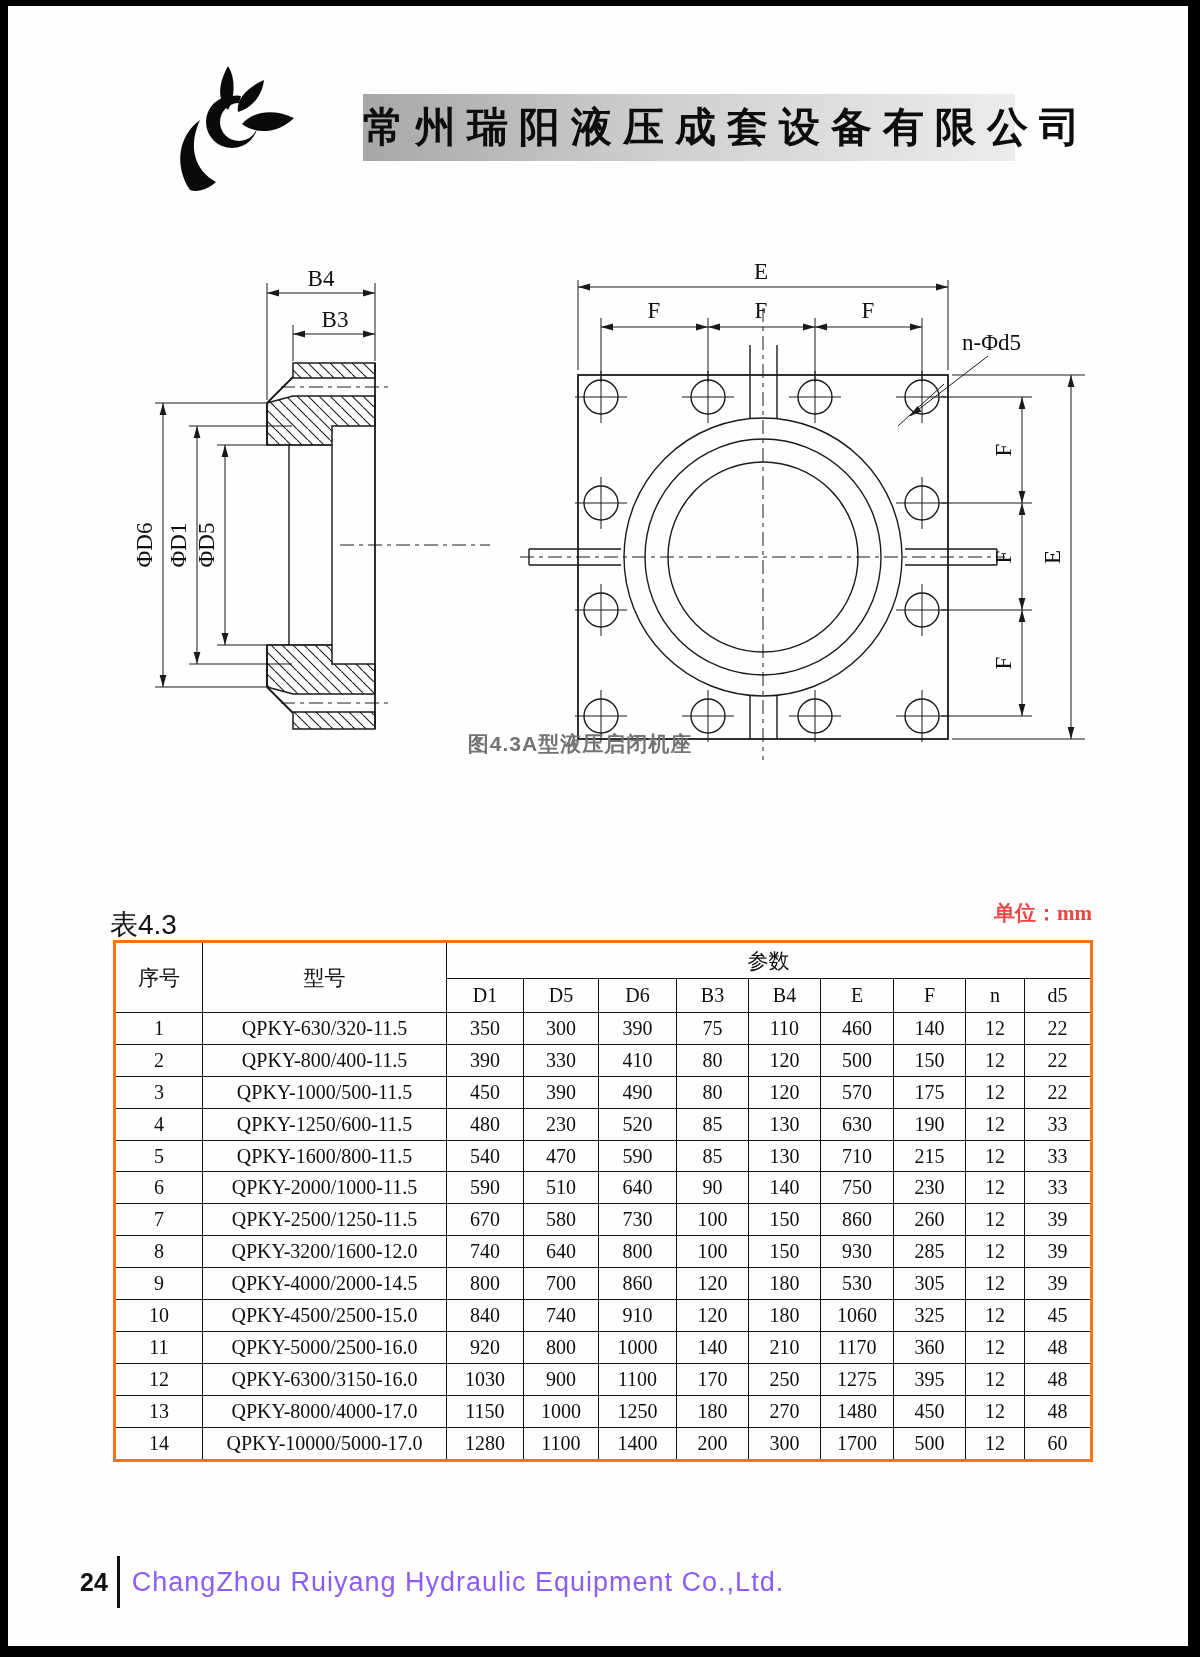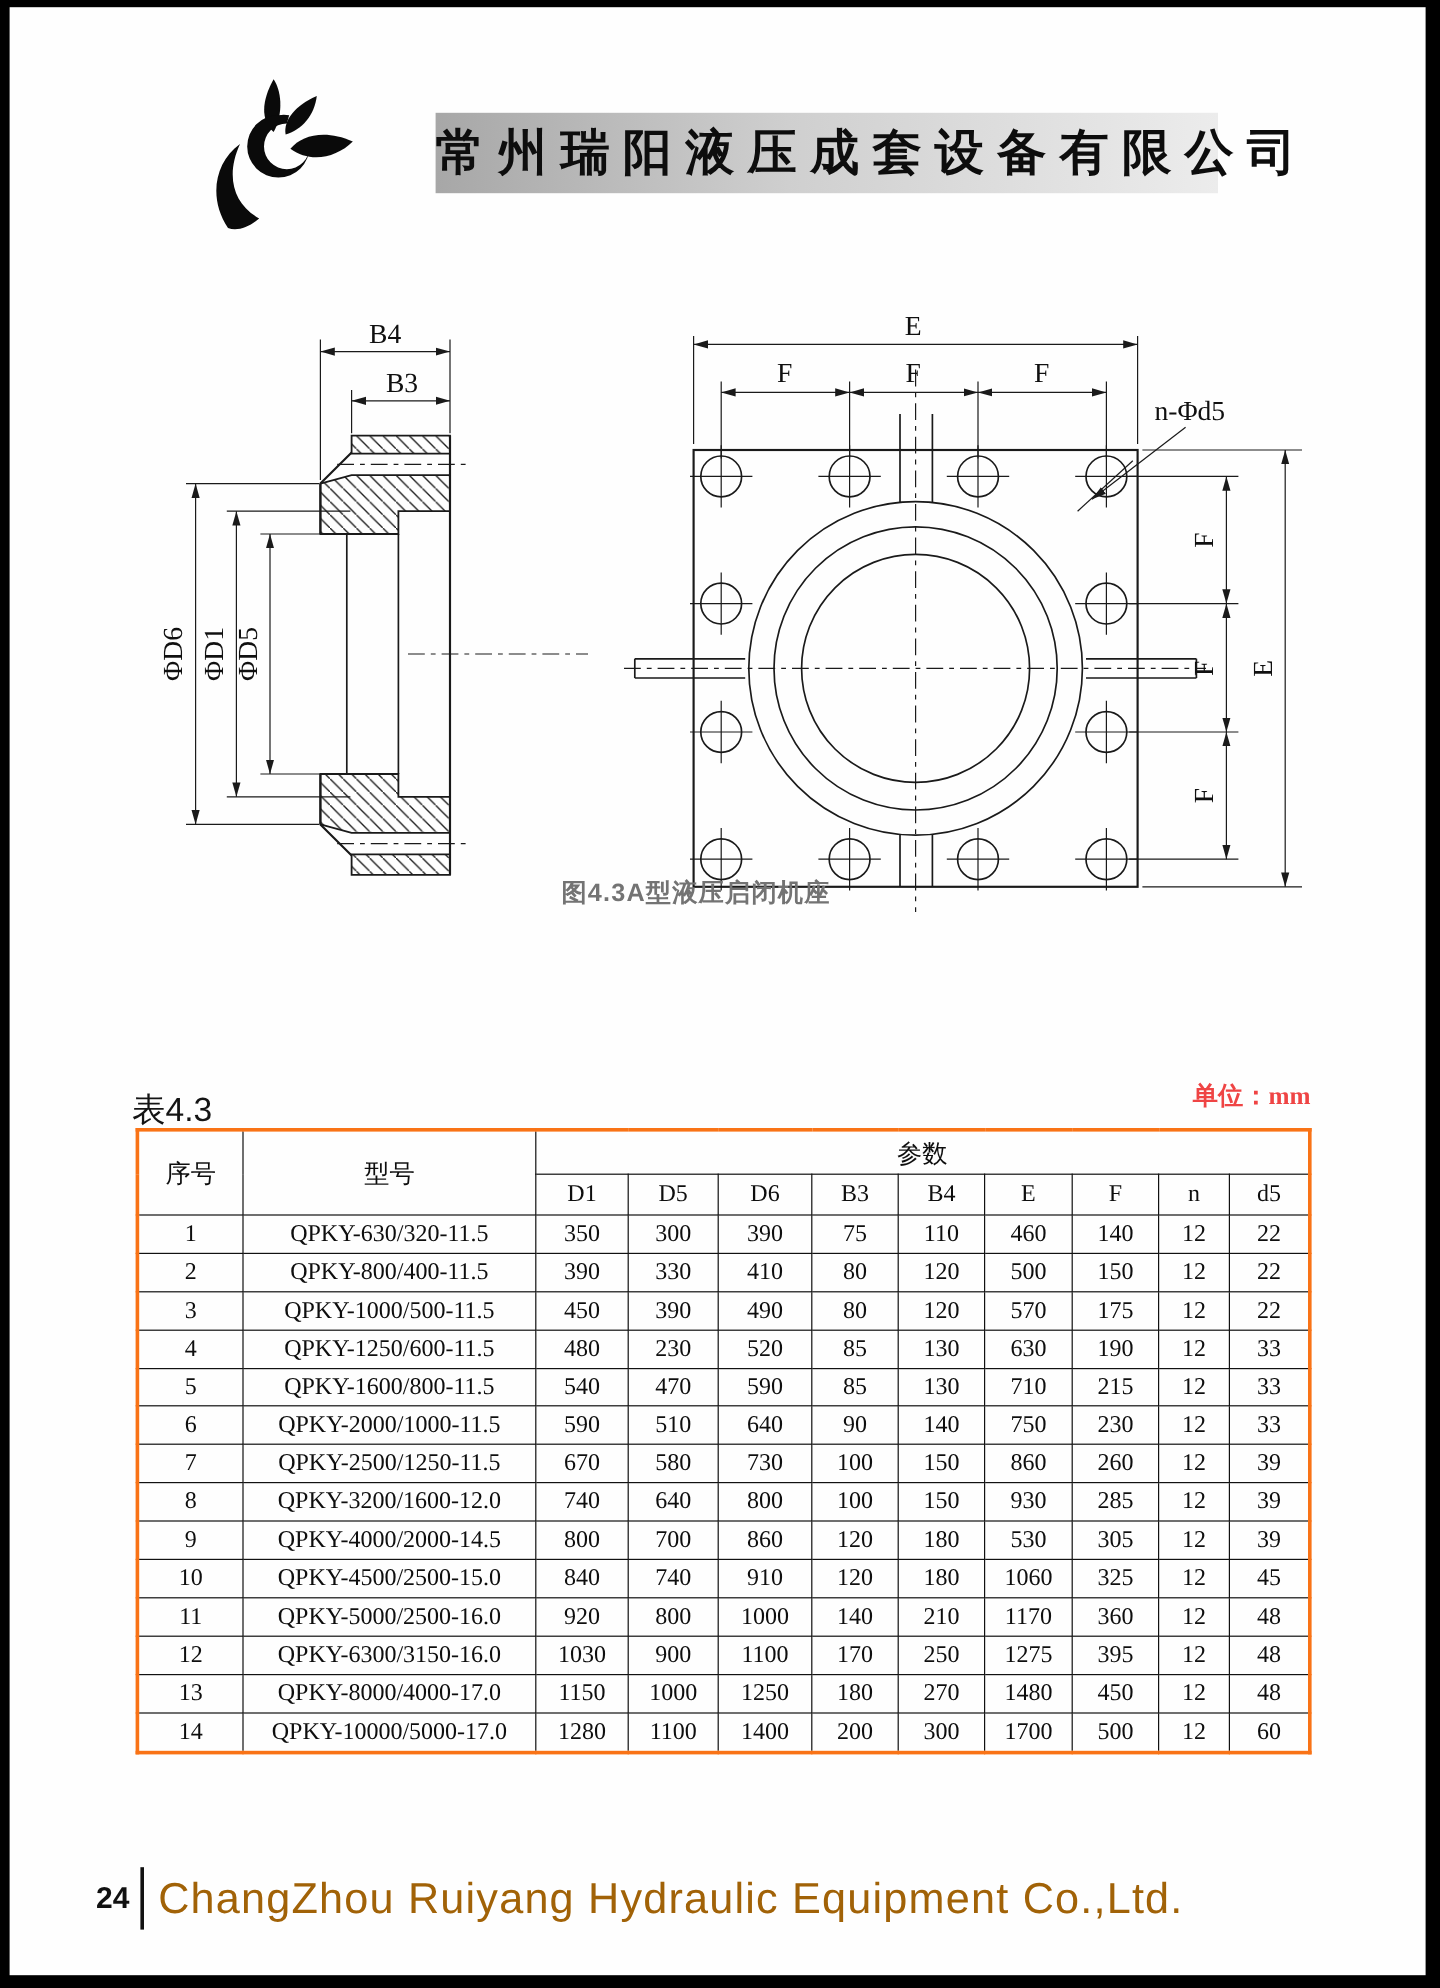--- a/index.html
+++ b/index.html
@@ -38,21 +38,21 @@
   table.spec{border:3px solid #f97316;}
   tr.h1{height:37px;} tr.h1 th{font-size:21px;}
   tr.h2{height:34px;}
   th.cjk{font-family:"Liberation Sans","DejaVu Sans",sans-serif;font-size:20px;}
   td.model{font-size:20px;margin-left:36px;}
 
   .footer{position:absolute;left:80px;top:1553px;display:flex;align-items:center;height:58px;}
   .footer .pageno{font-family:Liberation Sans, sans-serif;font-weight:bold;
                   font-size:25px;margin-right:9px;}
   .footer .divider{width:3px;height:52px;background:#111;margin-right:12px;}
-  .footer .co{font-size:36px;letter-spacing:1px;color:#a16207;white-space:nowrap;}
+  .footer .co{font-size:27px;letter-spacing:1px;color:#8b5cf6;white-space:nowrap;}
 
   
   .ln{stroke:#1a1a1a;stroke-width:1.8;fill:none;}
   .md{stroke:#1a1a1a;stroke-width:1.4;fill:none;}
   .tn{stroke:#1a1a1a;stroke-width:1px;fill:none;}
   .cl{stroke:#1a1a1a;stroke-width:1px;fill:none;stroke-dasharray:14 5 4 5;}
   .dim{stroke:#1a1a1a;stroke-width:1px;fill:none;marker-start:url(#ar);marker-end:url(#ar);}
   .hp{fill:url(#hatch);stroke:#1a1a1a;stroke-width:1.5;}
   .dt{font-family:"Liberation Serif","DejaVu Serif",serif;font-size:23px;fill:#101010;text-anchor:middle;}
   .dts{font-family:"Liberation Serif","DejaVu Serif",serif;font-size:23px;fill:#101010;text-anchor:start;}

